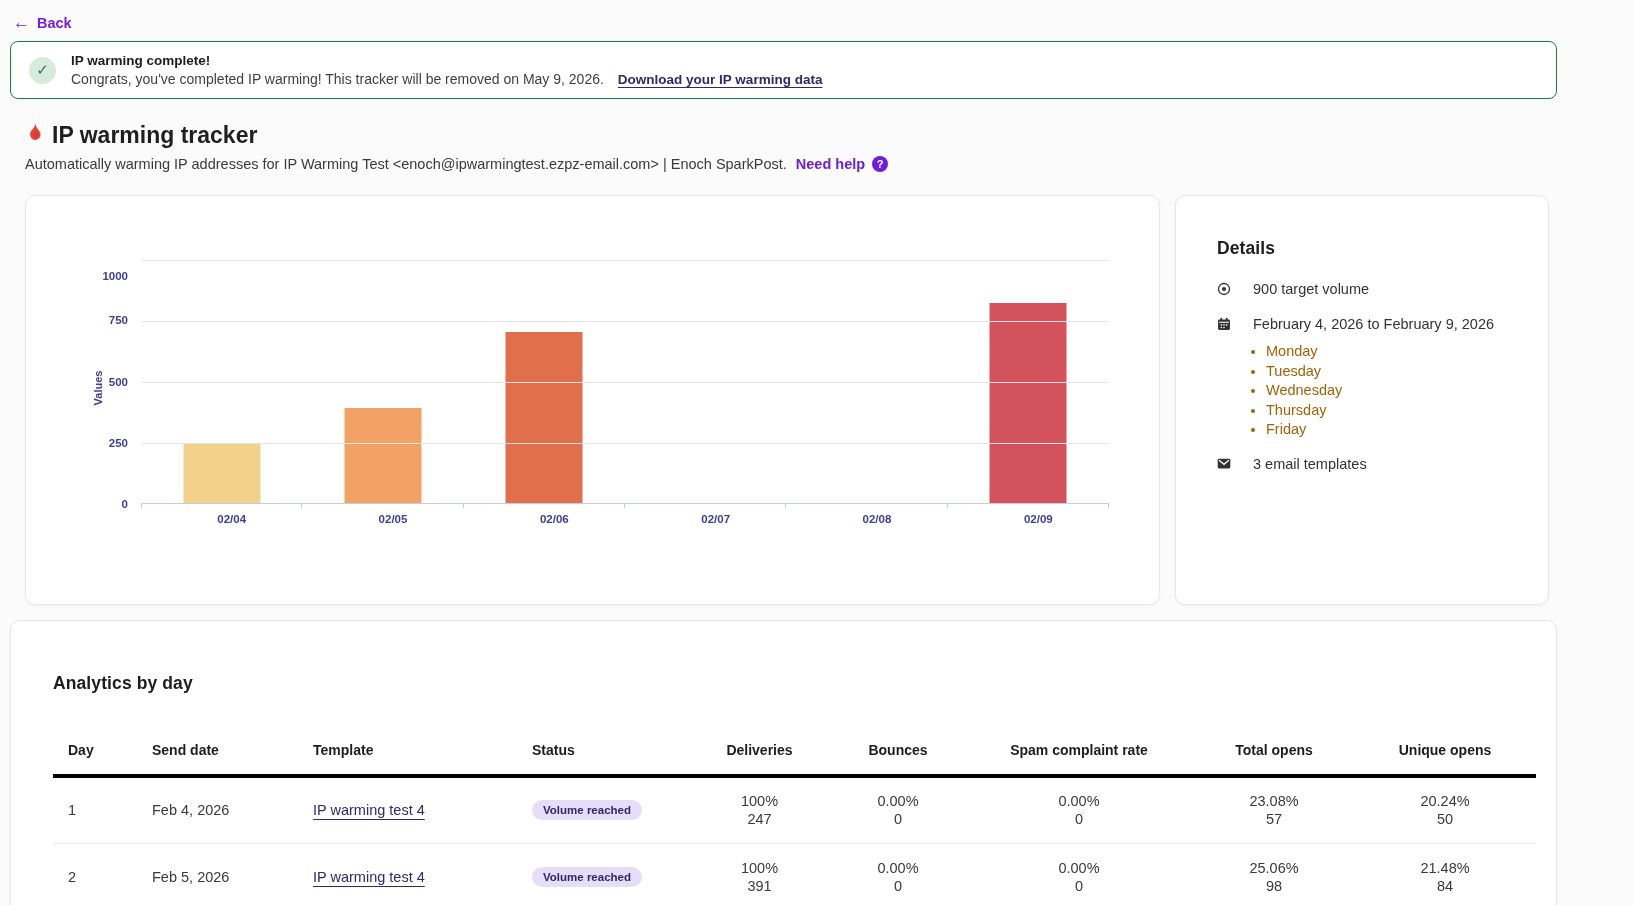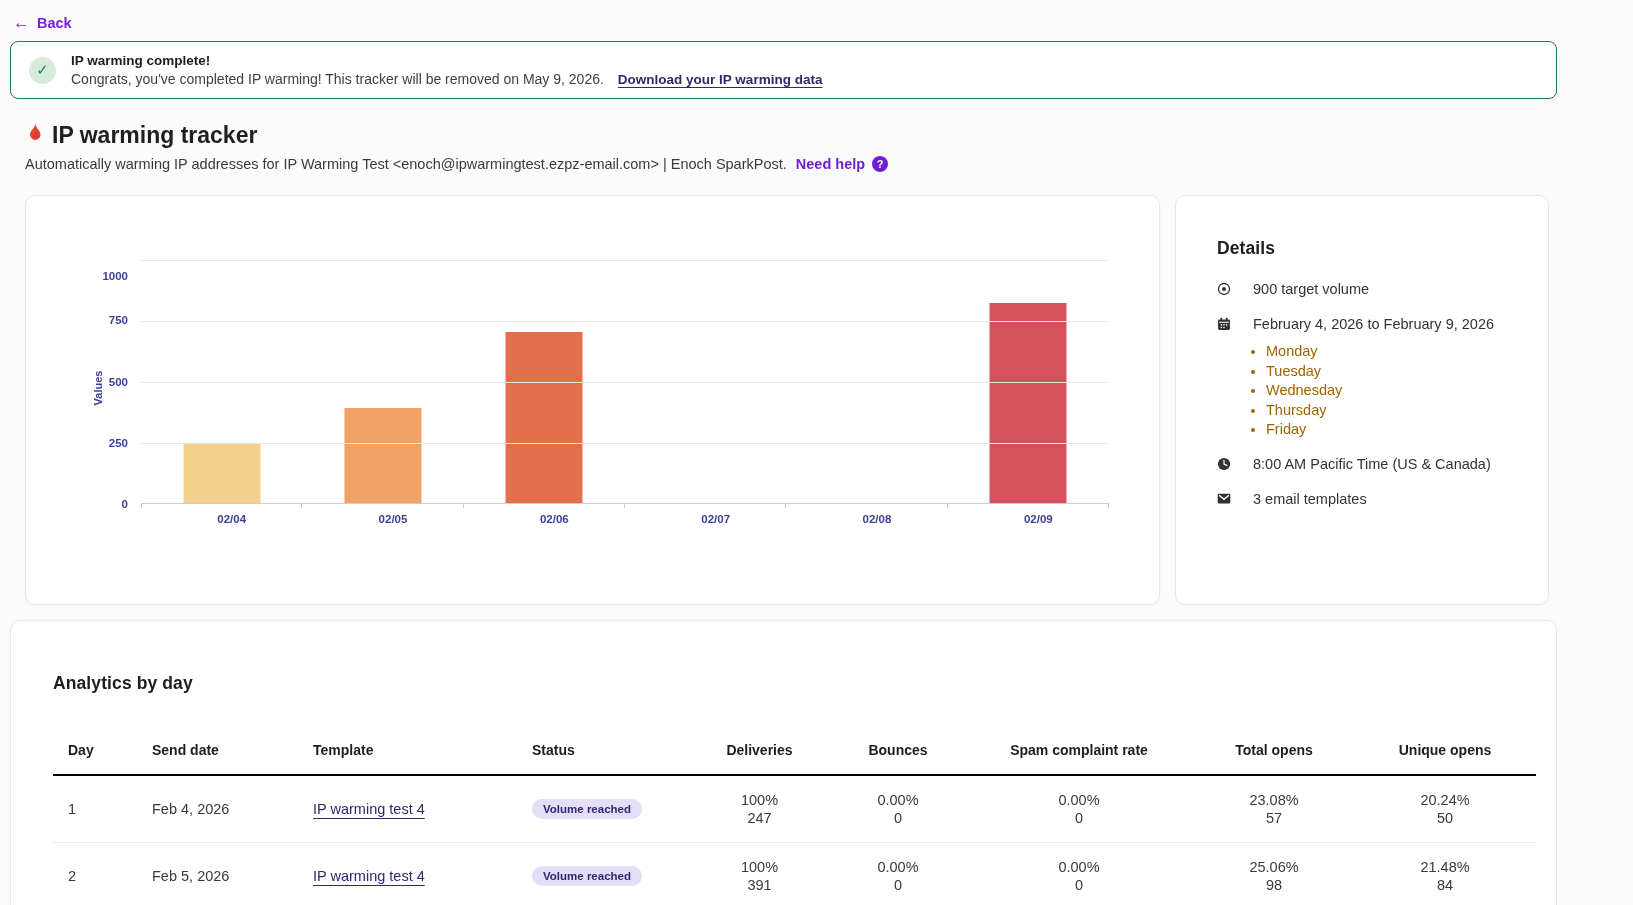--- a/index.html
+++ b/index.html
@@ -101,21 +101,21 @@
   .detail-item { display:flex; align-items:flex-start; gap:22px; margin-bottom:15px; font-size:14.5px; color:#333; line-height:20px; }
   .detail-item .d-icon { flex:0 0 auto; margin-top:3px; display:inline-flex; }
   .days-list { list-style:disc; margin:-7px 0 14px 31px; padding-left:18px; }
   .days-list li { font-size:14.5px; color:#a16207; line-height:19.5px; }
 
   
   .analytics-card { margin:15px 76px 0 10px; width:1547px; height:370px; padding:52px 0 0 42px; }
   table.analytics { border-collapse:collapse; margin-top:48px; width:1483px; table-layout:fixed; }
   th {
     font-size:14px; font-weight:700; color:#1d1d1d; text-align:left;
-    padding:0 0 16px 15px; border-bottom:2px solid #000000;
+    padding:0 0 16px 15px; border-bottom:4px solid #000000;
   }
   th.num { text-align:center; padding-left:0; }
   td { padding:14px 0 14px 15px; font-size:14.5px; color:#3a3a3a; vertical-align:middle; }
   td.num { text-align:center; padding-left:0; }
   tbody tr { height:67px; }
   tbody tr:not(:first-child) td { border-top:1px solid #ececec; }
   .stack div { line-height:18px; }
   .tmpl-link {
     font-weight:400; color:#32276b; font-size:14.5px;
     text-decoration:underline; text-underline-offset:4px; cursor:pointer;
@@ -237,29 +237,20 @@
       <ul class="days-list">
           <li>Monday</li>
           <li>Tuesday</li>
           <li>Wednesday</li>
           <li>Thursday</li>
           <li>Friday</li>
         </ul>
       <ul class="details-list" style="margin-top:0">
         <li class="detail-item">
           <span class="d-icon">
-            <svg width="14" height="14" viewBox="0 0 16 16">
-                <circle cx="8" cy="8" r="7" fill="#333"></circle>
-                <polyline points="8,3.8 8,8 11.2,9.6" stroke="#fff" stroke-width="1.4" fill="none" stroke-linecap="round"></polyline>
-              </svg>
-          </span>
-          <span>8:00 AM Pacific Time (US &amp; Canada)</span>
-        </li>
-        <li class="detail-item">
-          <span class="d-icon">
             <svg width="14" height="13" viewBox="0 0 16 14">
                 <rect x="0.8" y="1.6" width="14.4" height="11" rx="1.6" fill="#333"></rect>
                 <polyline points="2.4,3.4 8,8 13.6,3.4" stroke="#fff" stroke-width="1.5" fill="none"></polyline>
               </svg>
           </span>
           <span>3 email templates</span>
         </li>
       </ul>
     </aside>
 

